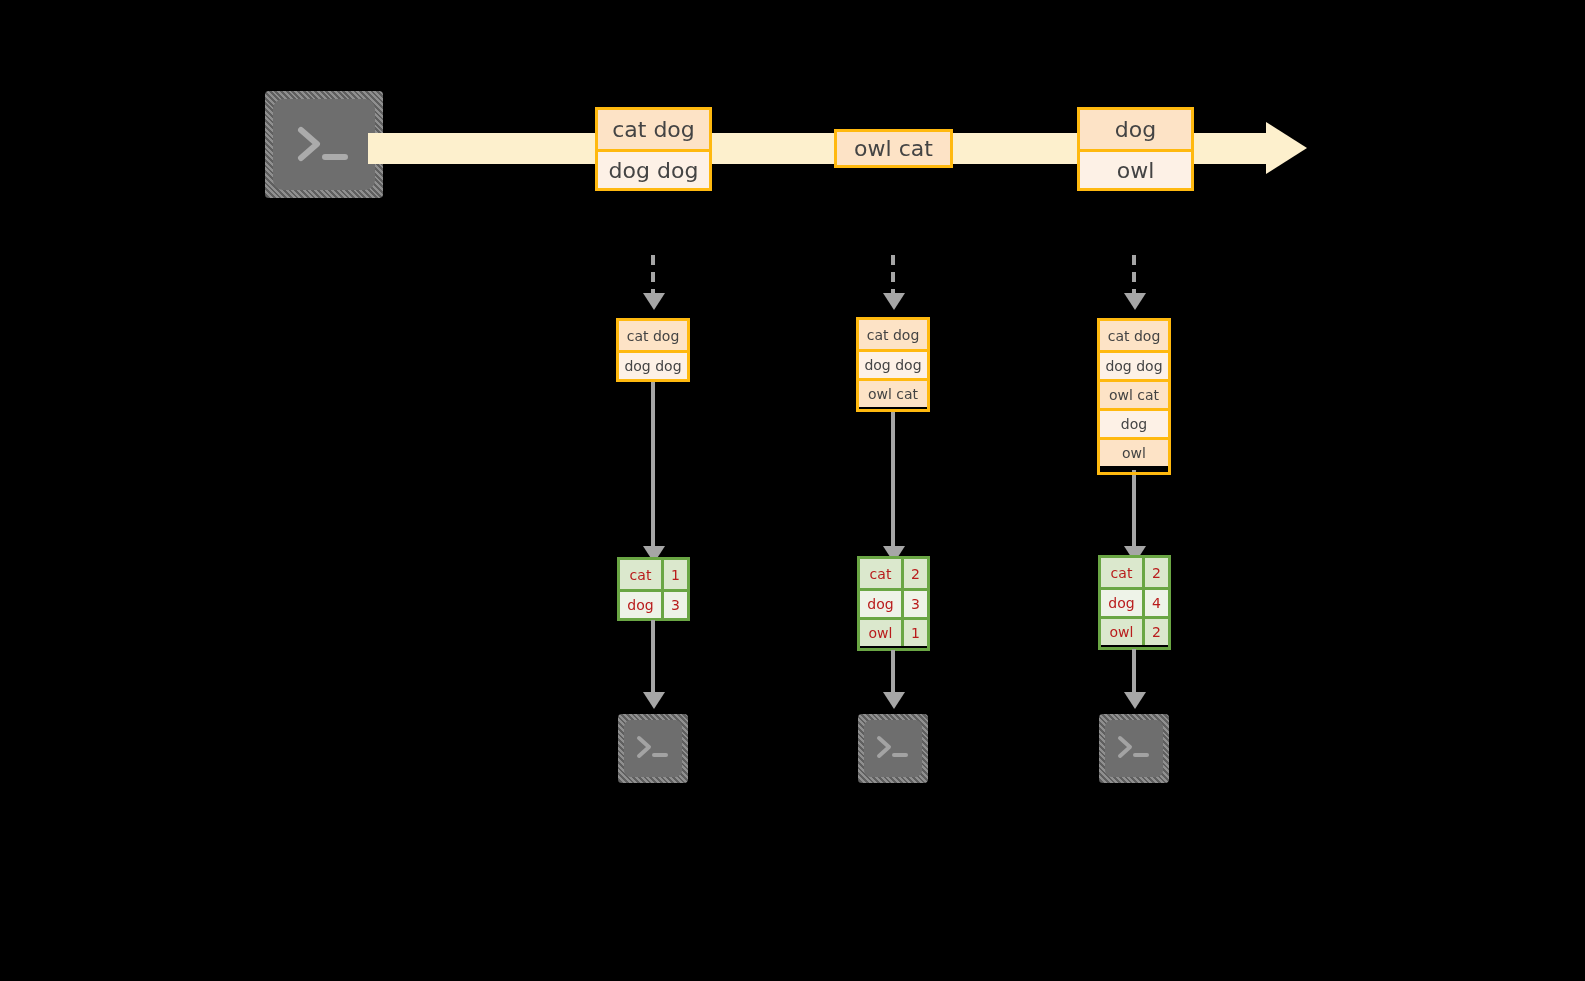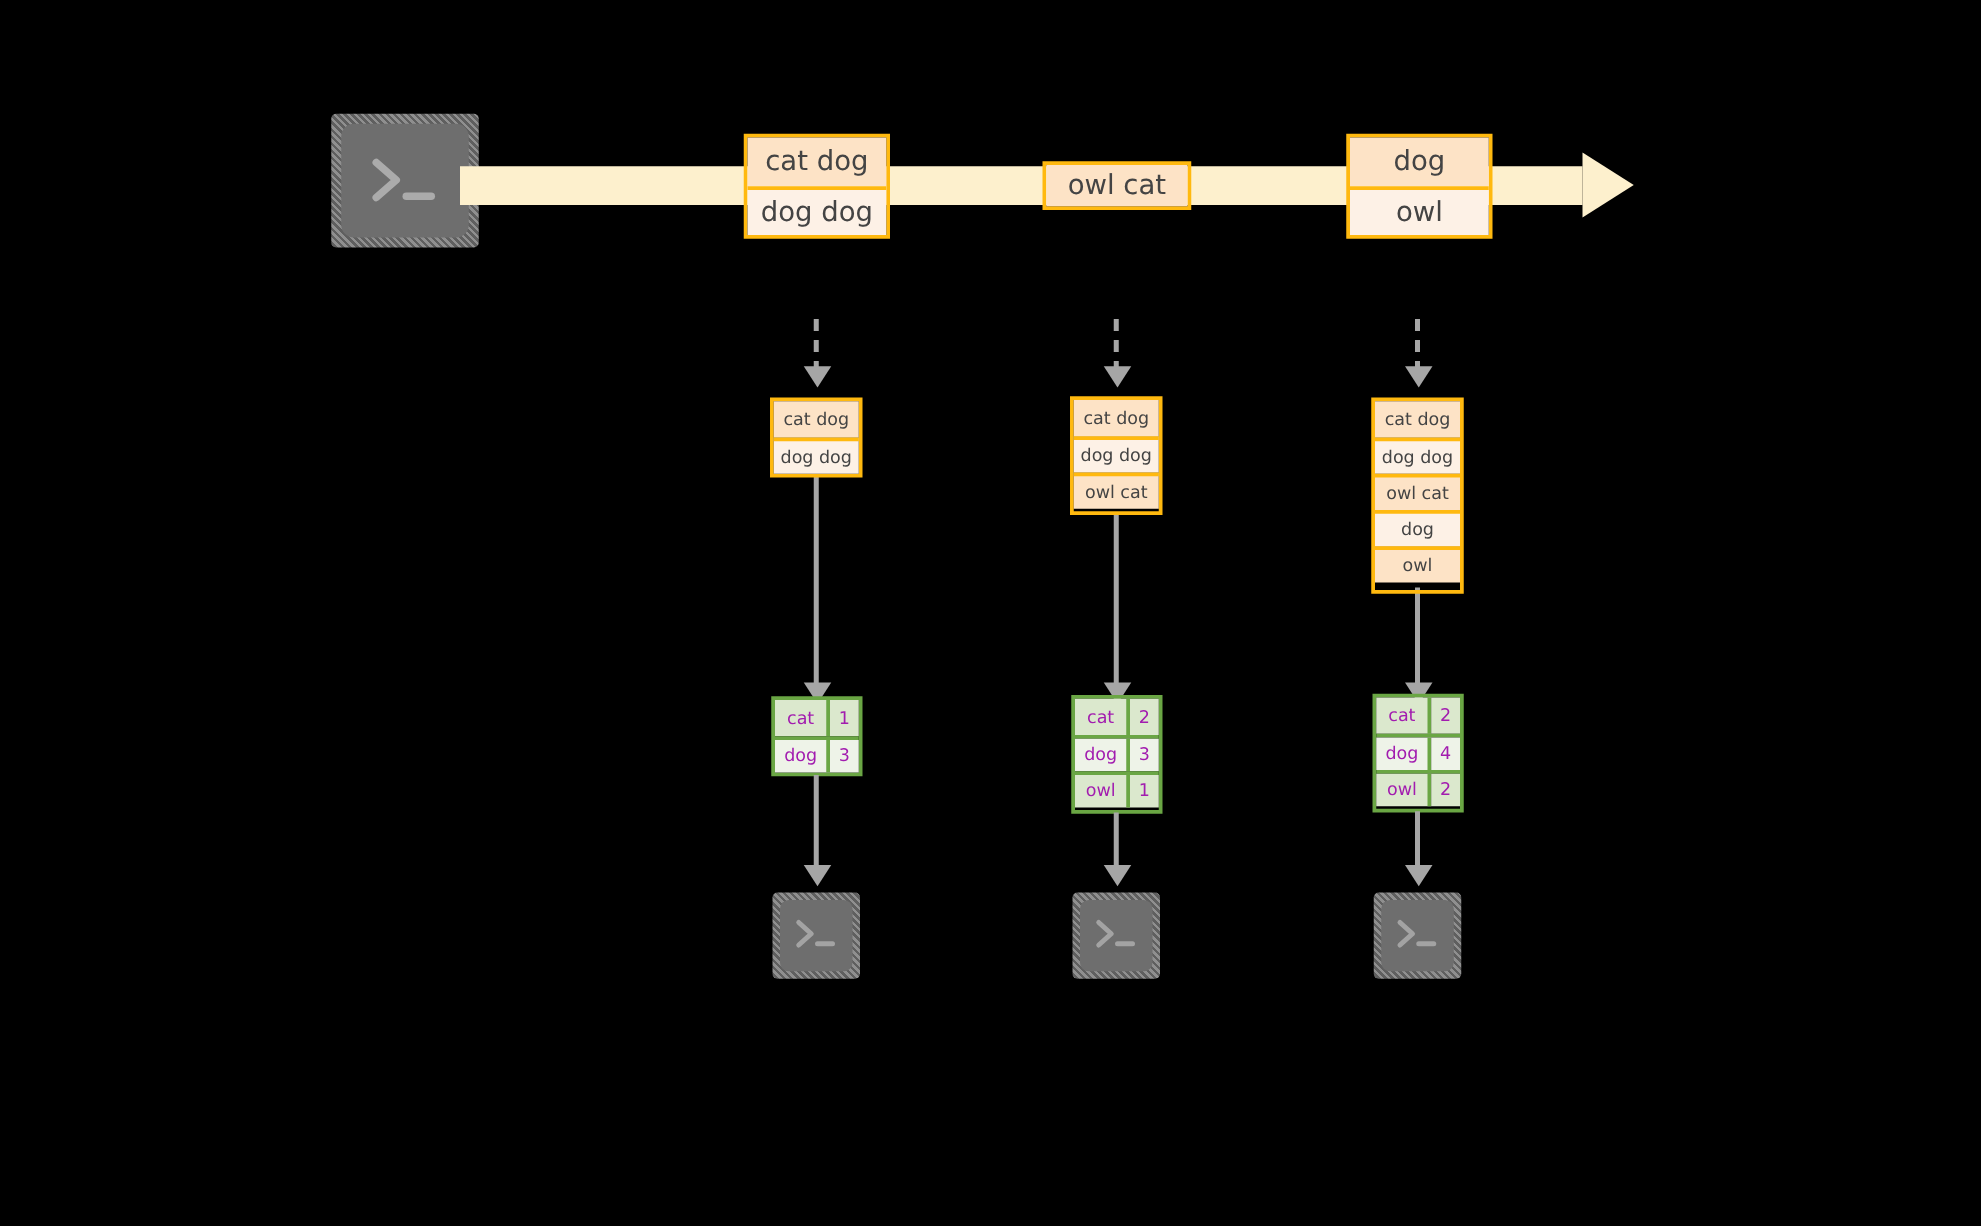--- a/index.html
+++ b/index.html
@@ -29,21 +29,21 @@
   .obox .row.d{background:#fde3c6;}
   .obox .row.l{background:#fdf1e6;}
   .obox .row + .row{border-top:3px solid #ffb90f;}
 
   
   .gbox{position:absolute;box-sizing:border-box;border:3px solid #6aa644;
         display:flex;flex-direction:column;}
   .gbox .grow{box-sizing:border-box;display:flex;}
   .gbox .grow + .grow{border-top:3px solid #6aa644;}
   .gbox .gc{box-sizing:border-box;display:flex;align-items:center;
-        justify-content:center;color:#a21caf;white-space:nowrap;}
+        justify-content:center;color:#b91c1c;white-space:nowrap;}
   .gbox .gc.k{border-right:3px solid #6aa644;}
   .gbox .grow.d .gc{background:#dbe8cd;}
   .gbox .grow.l .gc{background:#eef3e8;}
 
   
   .vline{position:absolute;background:#a6a6a6;width:4px;}
   .vdash{position:absolute;width:4px;
         background-image:repeating-linear-gradient(to bottom,
            #a6a6a6 0px,#a6a6a6 10px,rgba(0,0,0,0) 10px,rgba(0,0,0,0) 17px);}
   .ahead{position:absolute;width:0;height:0;

